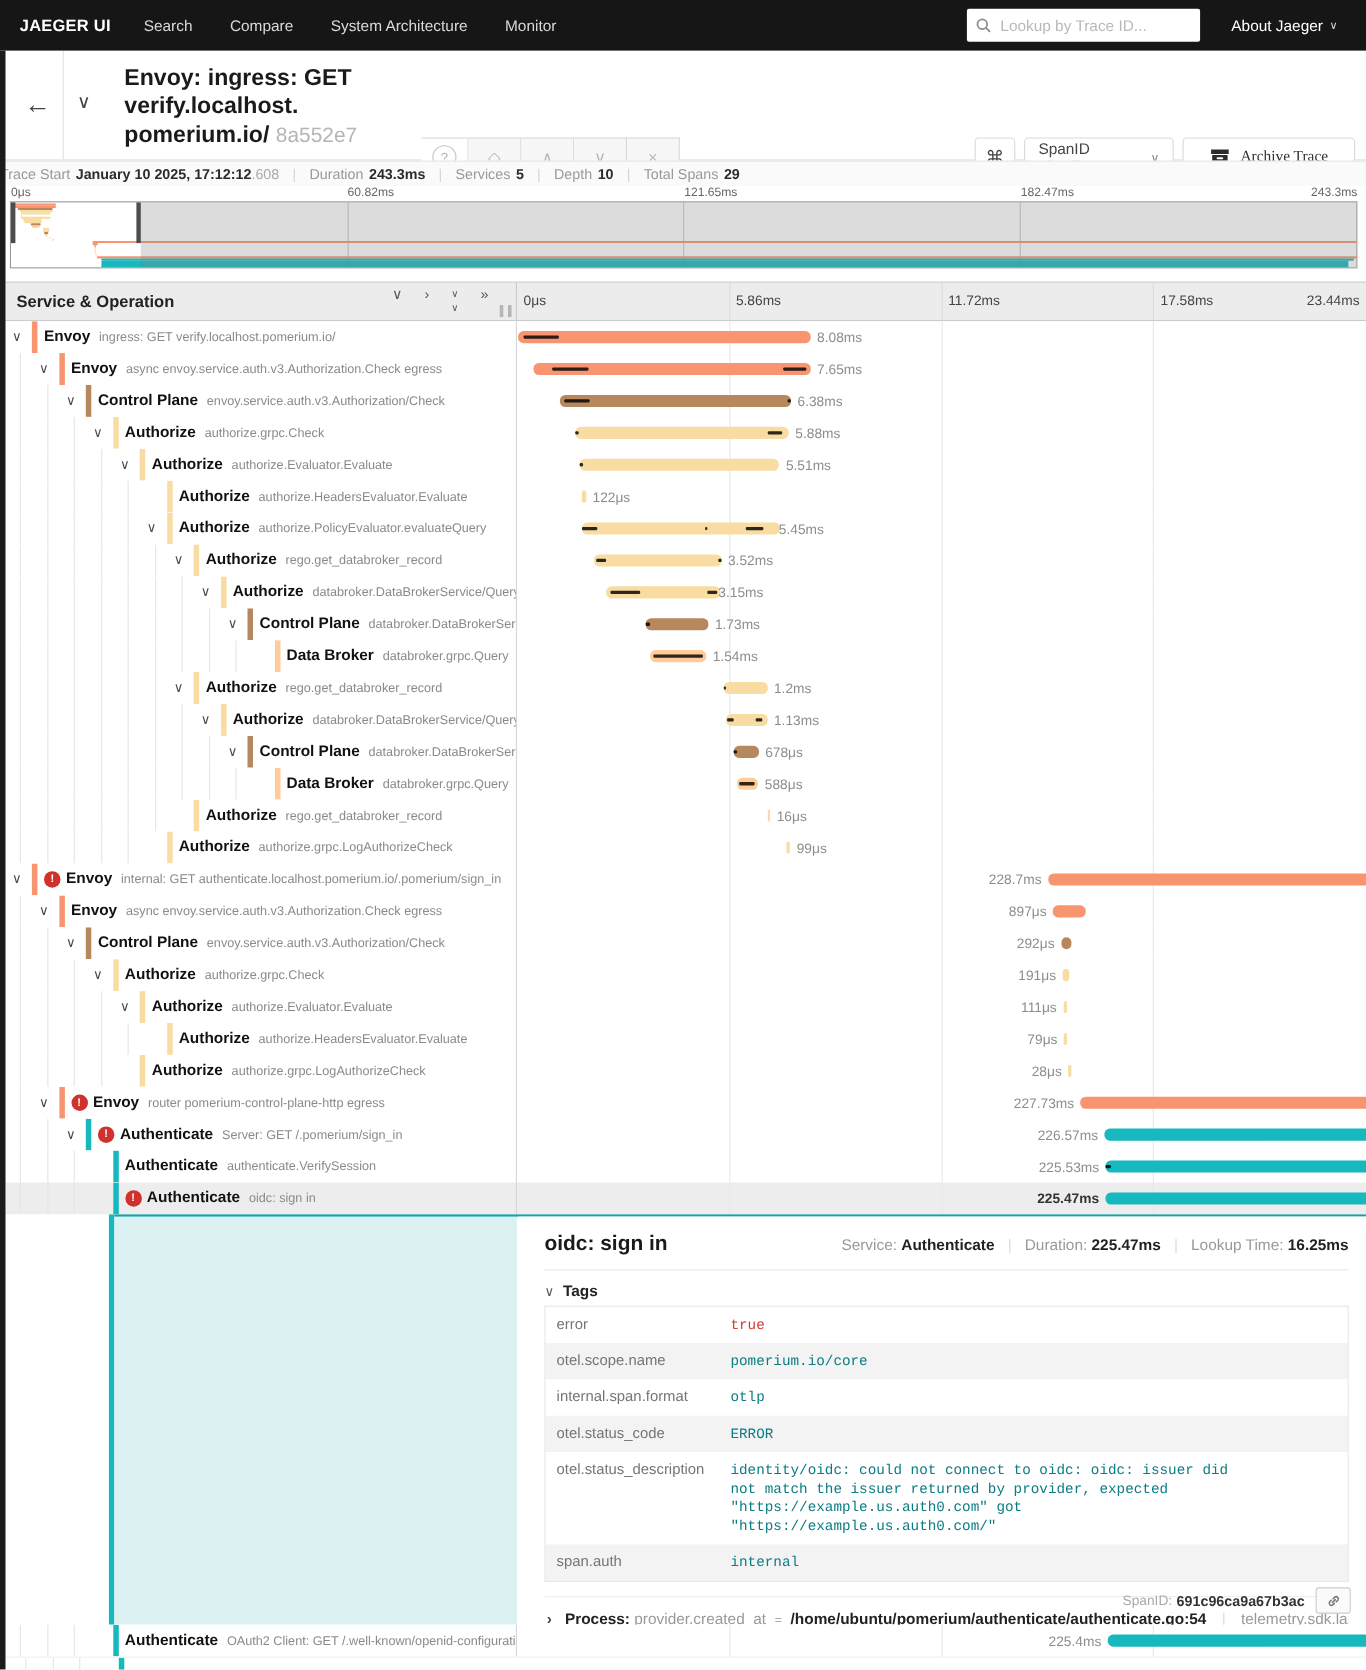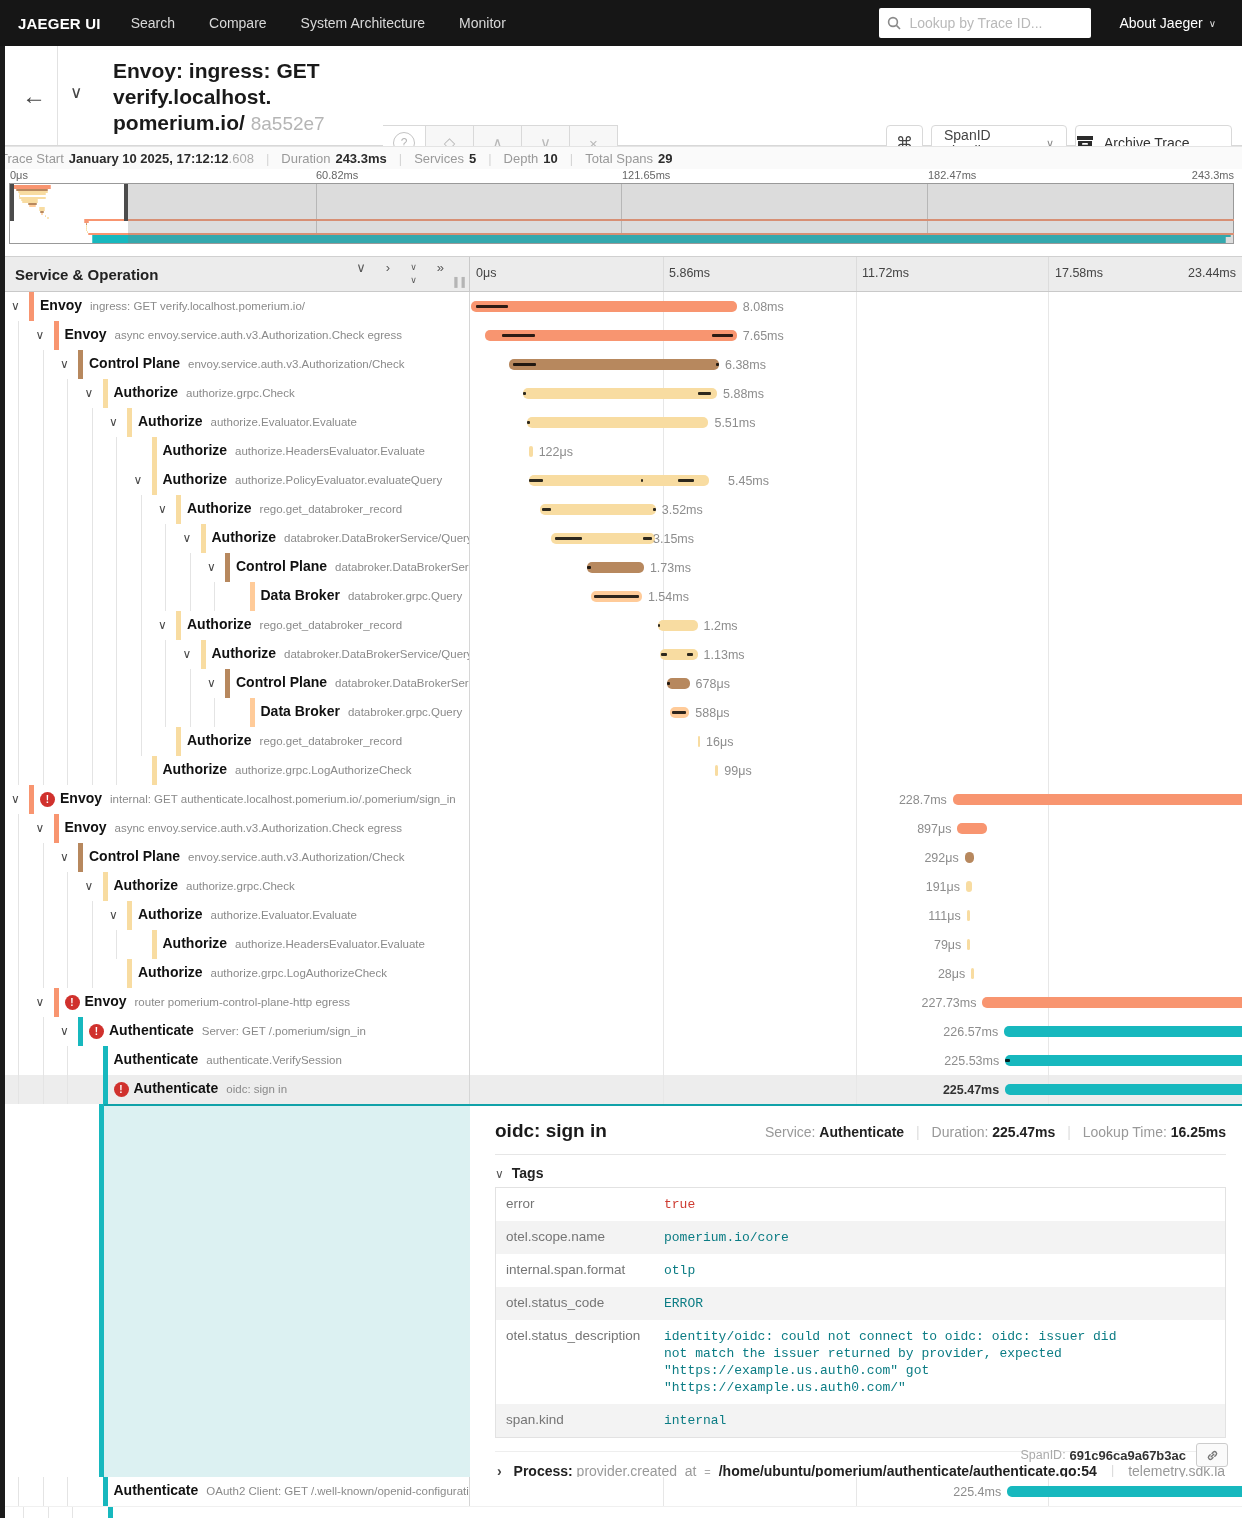--- a/index.html
+++ b/index.html
@@ -28,21 +28,21 @@
   .trace-id{font-weight:400;color:#b5b5b5;font-size:19px;}
   .find-wrap{position:absolute;left:383px;top:79px;height:36px;display:flex;align-items:stretch;}
   .find-input{width:256px;border:1px solid #d9d9d9;border-radius:4px 0 0 4px;padding:0 12px;font-size:14px;color:#333;outline:none;box-sizing:border-box;font-family:"Liberation Sans",sans-serif;}
   .find-input::placeholder{color:#bfbfbf;}
   .find-btn{width:43px;border:1px solid #d9d9d9;border-left:none;background:#fff;display:flex;align-items:center;justify-content:center;color:#b9b9b9;font-size:15px;cursor:pointer;box-sizing:border-box;}
   .find-btn.gray{background:#f7f7f7;width:48px;font-size:15px;}
   .qmark{width:20px;height:20px;border:1.5px solid #c4c4c4;border-radius:50%;display:flex;align-items:center;justify-content:center;font-size:12px;color:#b5b5b5;}
   .cmd-btn{position:absolute;left:886px;top:79px;width:37px;height:36px;border:1px solid #d9d9d9;border-radius:4px;background:#fff;display:flex;align-items:center;justify-content:center;font-size:17px;color:#444;cursor:pointer;box-sizing:border-box;}
   .view-select{position:absolute;left:931px;top:79px;width:136px;height:36px;border:1px solid #d9d9d9;border-radius:4px;background:#fff;display:flex;align-items:center;justify-content:space-between;padding:0 12px;font-size:14px;color:#444;cursor:pointer;box-sizing:border-box;}
   .view-select .caret{font-size:11px;color:#888;}
-  .archive-btn{position:absolute;left:1075px;top:79px;width:157px;height:36px;border:1px solid #d9d9d9;border-radius:4px;background:#fff;display:flex;align-items:center;gap:10px;font-size:14px;color:#333;cursor:pointer;box-sizing:border-box;}
+  .archive-btn{position:absolute;left:1075px;top:79px;width:157px;height:36px;border:1px solid #d9d9d9;border-radius:4px;background:#fff;display:flex;align-items:center;justify-content:center;gap:10px;font-size:14px;color:#333;cursor:pointer;box-sizing:border-box;font-family:Liberation Serif, serif;}
 
   
   .summary{position:absolute;left:0;top:146px;width:100%;height:23px;background:#fafafa;border-top:1px solid #e4e4e4;display:flex;align-items:center;font-size:13px;color:#999;padding-left:0;box-sizing:border-box;}
   .summary b{color:#2b2b2b;margin-left:5px;}
   .summary .dim{color:#aaa;}
   .summary .pipe{color:#d5d5d5;margin:0 12px;}
 
   
   .map-ticks{position:absolute;left:10px;right:8px;top:169px;height:14px;font-size:11px;color:#666;}
   .map-ticks span{position:absolute;top:0;}
@@ -362,21 +362,21 @@
             <span class="chev" style="left: 128.5px;">∨</span>
             <div class="cblock" style="left: 146.5px; background: rgb(248, 220, 161);"></div>
             <span class="svc" style="left: 157.5px;">Authorize<span class="op">authorize.PolicyEvaluator.evaluateQuery</span></span>
           </div>
           <div class="row-tl">
             <div class="bar" style="left: 59.2833px; width: 179.497px; background: rgb(248, 220, 161);">
               <div class="selfseg" style="left: 0%; width: 13.4622px;"></div>
               <div class="selfseg" style="left: 62%; width: 2px;"></div>
               <div class="selfseg" style="left: 83%; width: 16.1547px;"></div>
             </div>
-            <span class="dur" style="left: 258px; text-align: center;">5.45ms</span>
+            <span class="dur" style="left: 238px; text-align: center;">5.45ms</span>
           </div>
         </div>
         <div class="srow">
           <div class="row-name">
             <div class="guide" style="left: 13px;"></div>
             <div class="guide" style="left: 37.5px;"></div>
             <div class="guide" style="left: 62px;"></div>
             <div class="guide" style="left: 86.5px;"></div>
             <div class="guide" style="left: 111px;"></div>
             <div class="guide" style="left: 135.5px;"></div>
@@ -754,21 +754,21 @@
             </div>
             <div class="tag-row">
               <div class="tag-key">otel.status_code</div>
               <div class="tag-val">ERROR</div>
             </div>
             <div class="tag-row">
               <div class="tag-key">otel.status_description</div>
               <div class="tag-val">identity/oidc: could not connect to oidc: oidc: issuer did not match the issuer returned by provider, expected "https://example.us.auth0.com" got "https://example.us.auth0.com/"</div>
             </div>
             <div class="tag-row">
-              <div class="tag-key">span.kind</div>
+              <div class="tag-key">span.auth</div>
               <div class="tag-val">internal</div>
             </div>
           </div>
         <div class="process">
           <span class="pchev">›</span>
           <span class="plabel">Process:</span>
           <span>provider.created_at</span>
           <span class="eq">=</span>
           <b>/home/ubuntu/pomerium/authenticate/authenticate.go:54</b>
           <span class="pipe">|</span>

